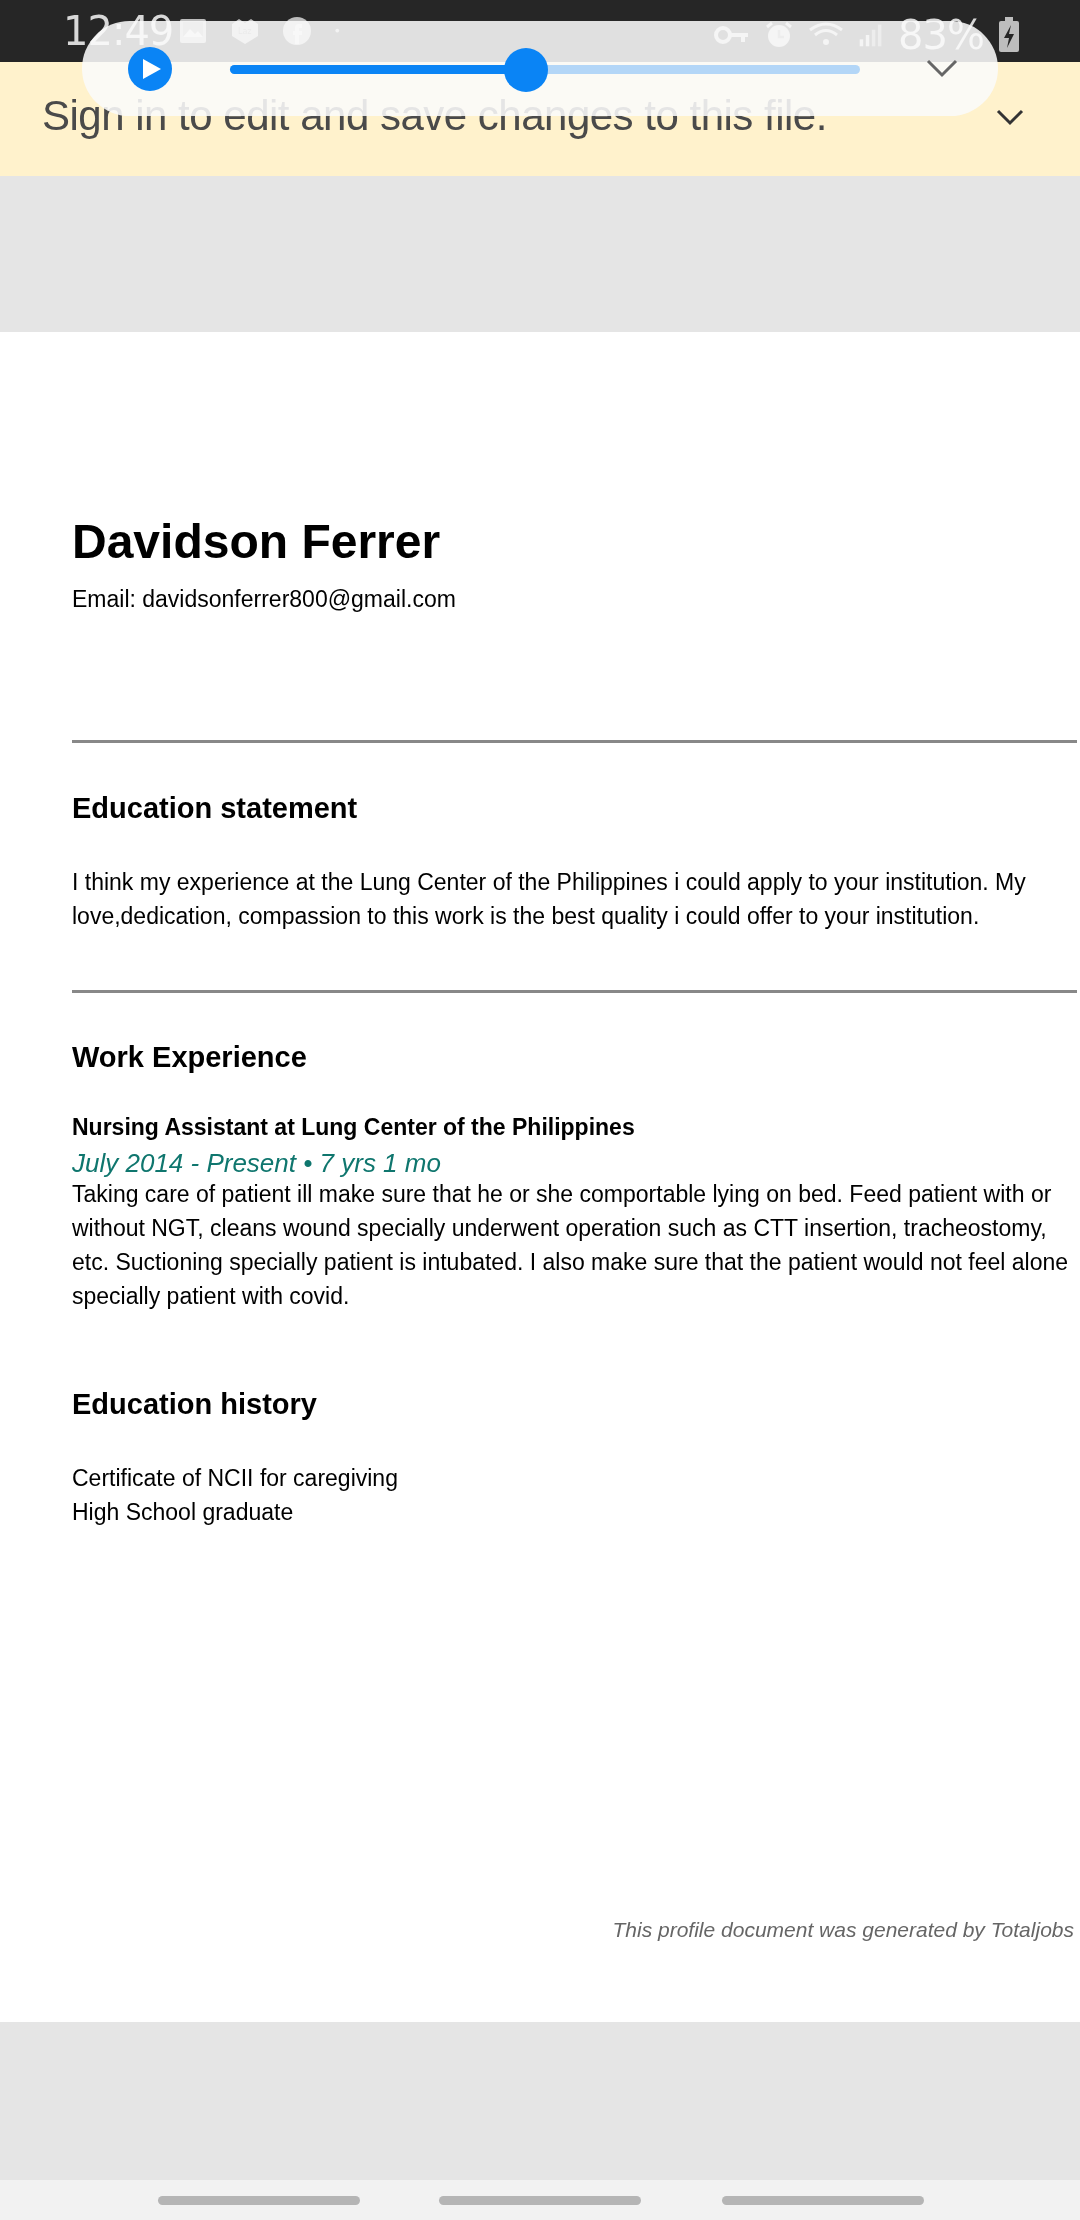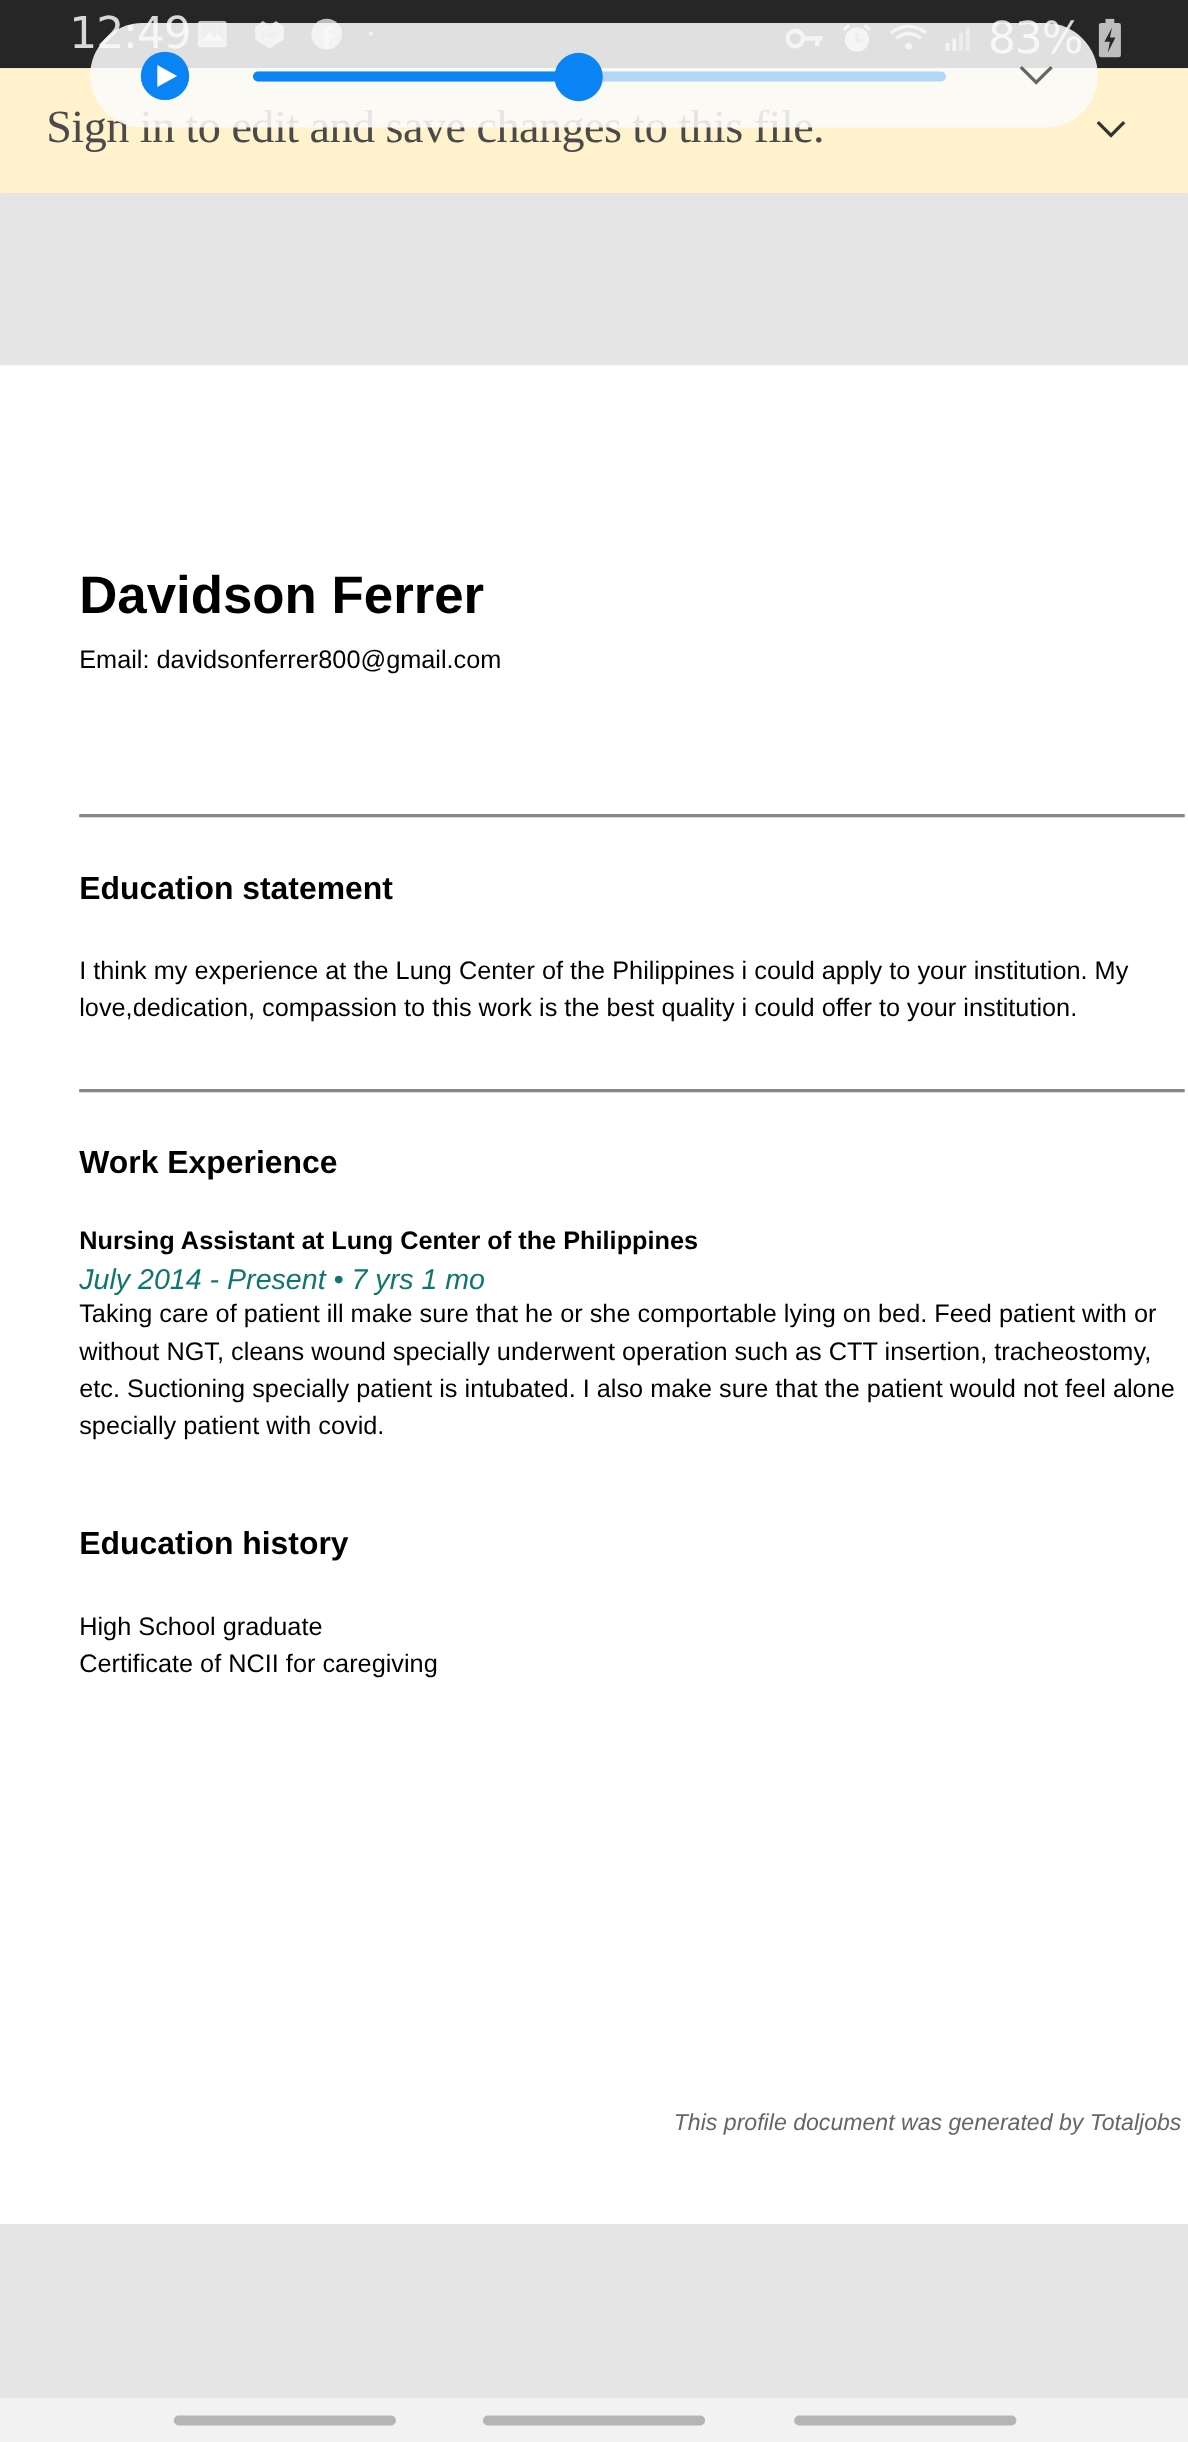--- a/index.html
+++ b/index.html
@@ -7,21 +7,21 @@
   body { position: relative; font-family: "Liberation Sans", sans-serif; }
 
   .status-bar { position: absolute; left: 0; top: 0; width: 1080px; height: 62px; background: #262626; color: #cfcfcf; }
   .status-time { position: absolute; left: 63px; top: 8px; font-size: 40px; font-family: "DejaVu Sans", sans-serif; color: #d8d8d8; letter-spacing: -1px; }
   .status-icons-left { position: absolute; left: 178px; top: 16px; display: flex; gap: 22px; align-items: center; }
   .status-icons-right { position: absolute; right: 60px; top: 12px; display: flex; gap: 14px; align-items: center; }
   .sicon { width: 30px; height: 30px; display: inline-block; }
   .status-battery-pct { font-size: 40px; font-family: "DejaVu Sans", sans-serif; color: #d8d8d8; letter-spacing: -1px; }
 
   .banner { position: absolute; left: 0; top: 62px; width: 1080px; height: 114px; background: #fff2cc; box-shadow: 0 3px 5px rgba(0,0,0,0.12); }
-  .banner-text { position: absolute; left: 42px; top: 30px; font-size: 42px; color: #4a4a4a; font-family: Liberation Serif, serif; letter-spacing: -0.5px; }
+  .banner-text { position: absolute; left: 42px; top: 30px; font-size: 42px; color: #4a4a4a; font-family: Liberation Sans, sans-serif; letter-spacing: -0.5px; }
   .banner-chevron { position: absolute; left: 992px; top: 40px; width: 36px; height: 30px; }
 
   .player { position: absolute; left: 82px; top: 21px; width: 916px; height: 95px; border-radius: 48px; background: rgba(250,250,250,0.88); }
   .player-play { position: absolute; left: 46px; top: 26px; width: 44px; height: 44px; border-radius: 50%; background: #0a84f5; }
   .player-play svg { position: absolute; left: 13px; top: 11px; }
   .track { position: absolute; left: 148px; top: 44px; width: 630px; height: 9px; border-radius: 5px; background: #b3d6f7; }
   .track-fill { position: absolute; left: 0; top: 0; height: 9px; border-radius: 5px; background: #0a84f5; }
   .thumb { position: absolute; top: -17px; width: 44px; height: 44px; border-radius: 50%; background: #0a84f5; margin-left: -22px; }
   .player-chevron { position: absolute; left: 842px; top: 36px; width: 36px; height: 24px; }
 
@@ -135,22 +135,22 @@
 
     <div class="divider" style="top:658px"></div>
 
     <div class="section-title" style="top:709px">Work Experience</div>
     <div class="job-title" style="top:782px">Nursing Assistant at Lung Center of the Philippines</div>
     <div class="job-dates" style="top:816px">July 2014 - Present • 7 yrs 1 mo</div>
     <div class="para" style="top:845px">Taking care of patient ill make sure that he or she comportable lying on bed. Feed patient with or without NGT, cleans wound specially underwent operation such as CTT insertion, tracheostomy, etc. Suctioning specially patient is intubated. I also make sure that the patient would not feel alone specially patient with covid.</div>
 
     <div class="section-title" style="top:1056px">Education history</div>
     <div class="para" style="top:1129px">
+      <div>Certificate of NCII for caregiving</div>
       <div>High School graduate</div>
-      <div>Certificate of NCII for caregiving</div>
     </div>
 
     <div class="footer-note" style="top:1586px">This profile document was generated by Totaljobs</div>
   </div>
 </div>
 
 <div class="gray-bottom"></div>
 
 <div class="nav-bar">
   <div class="nav-handle" style="left:158px"></div>

